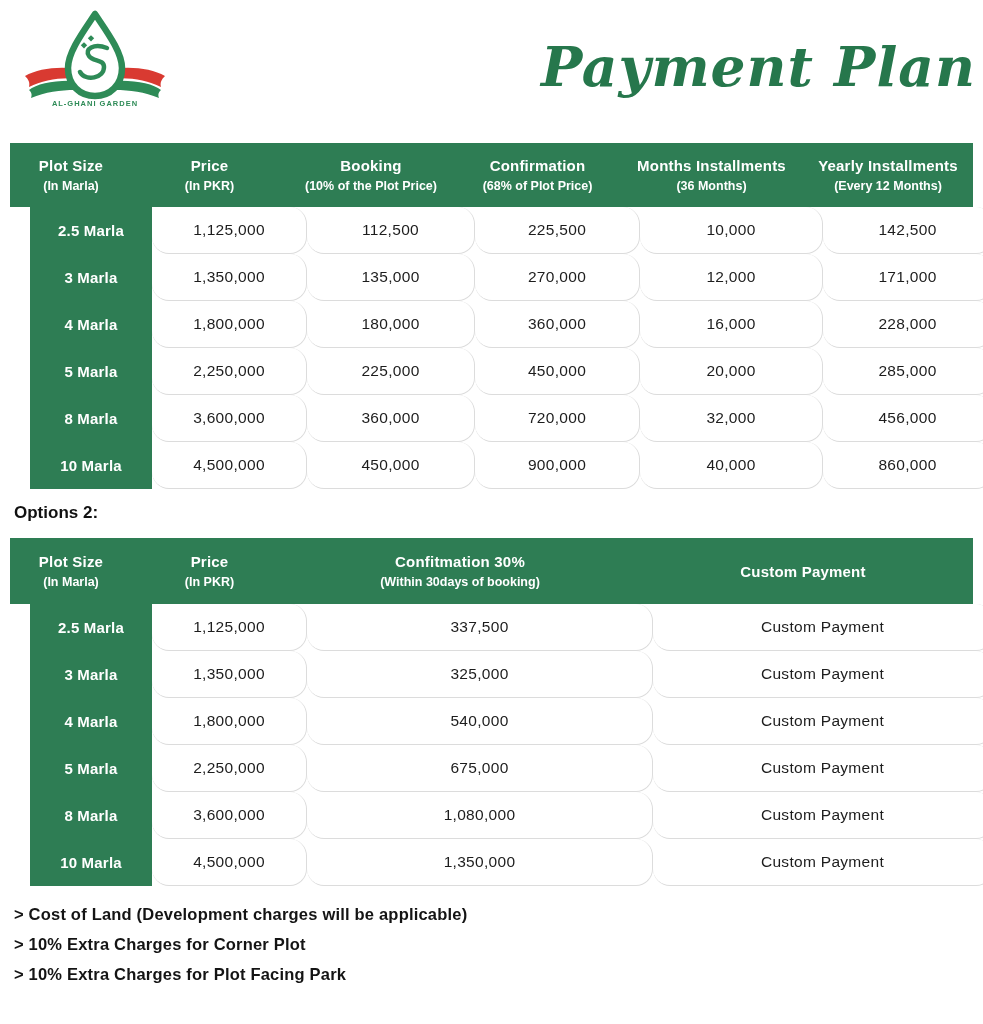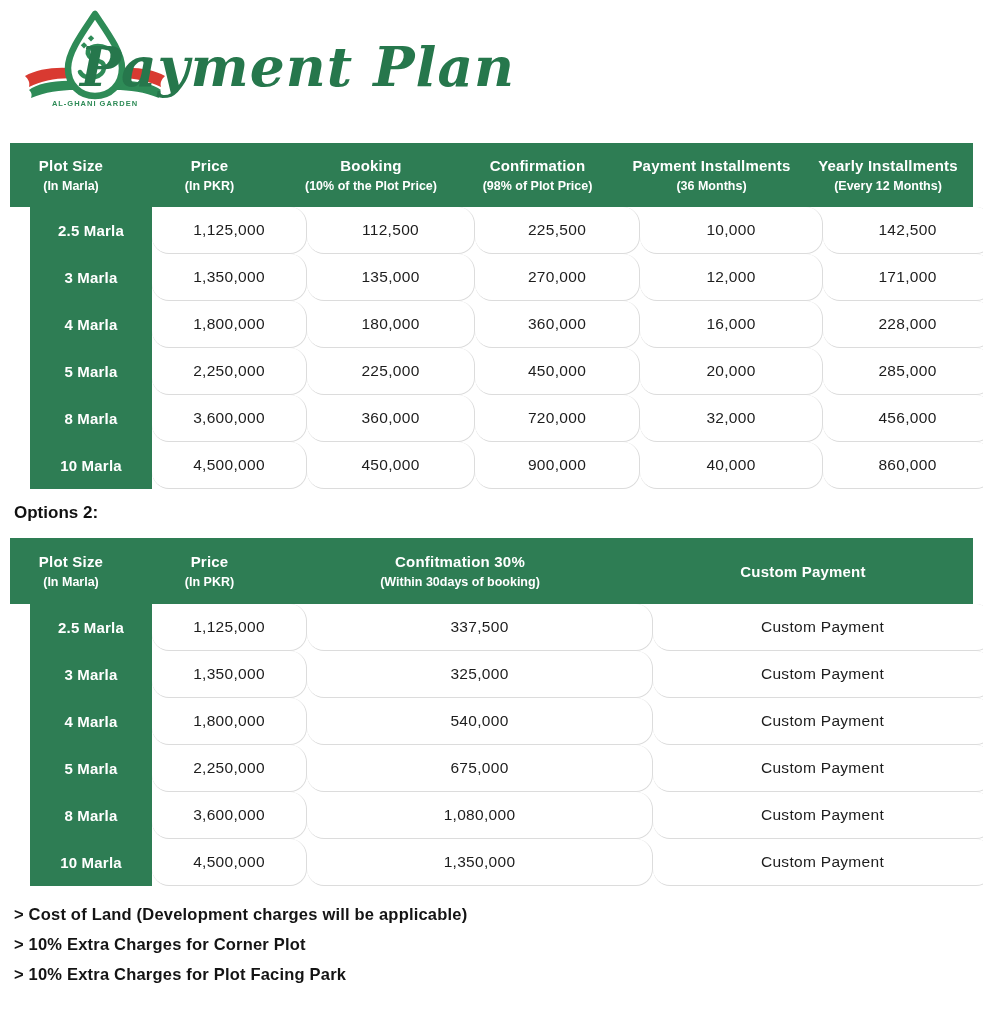--- a/index.html
+++ b/index.html
@@ -8,22 +8,22 @@
     width:983px;height:1024px;
     background:#ffffff;
     font-family:"Liberation Sans",sans-serif;
     overflow:hidden;
   }
 
   
   .logo-wrap{position:absolute;left:20px;top:6px;width:150px;height:108px;}
   .brandtext{font:bold 7.5px "Liberation Sans",sans-serif;fill:#2e8b57;letter-spacing:1px;}
   .page-title{
-    position:absolute;left:80px;top:34px;width:903px;
-    text-align:left;
+    position:absolute;left:73px;top:34px;width:903px;
+    text-align:right;
     font-family:"DejaVu Serif",serif;
     font-style:italic;font-weight:bold;
     font-size:55px;color:#26774c;letter-spacing:1px;
   }
 
   
   .ptable{position:absolute;left:10px;width:963px;}
   .t1{top:143px;}
   .t2{top:538px;}
   .thead{display:grid;background:#2e7d54;}
@@ -88,24 +88,24 @@
       <div class="hcell">
         <div class="htitle">Price</div>
         <div class="hsub">(In PKR)</div>
       </div>
       <div class="hcell">
         <div class="htitle">Booking</div>
         <div class="hsub">(10% of the Plot Price)</div>
       </div>
       <div class="hcell">
         <div class="htitle">Confirmation</div>
-        <div class="hsub">(98% of Plot Price)</div>
-      </div>
-      <div class="hcell">
-        <div class="htitle">Payment Installments</div>
+        <div class="hsub">(68% of Plot Price)</div>
+      </div>
+      <div class="hcell">
+        <div class="htitle">Months Installments</div>
         <div class="hsub">(36 Months)</div>
       </div>
       <div class="hcell">
         <div class="htitle">Yearly Installments</div>
         <div class="hsub">(Every 12 Months)</div>
       </div>
     </div>
 
     <div class="trow">
       <div class="plotcell">2.5 Marla</div>

